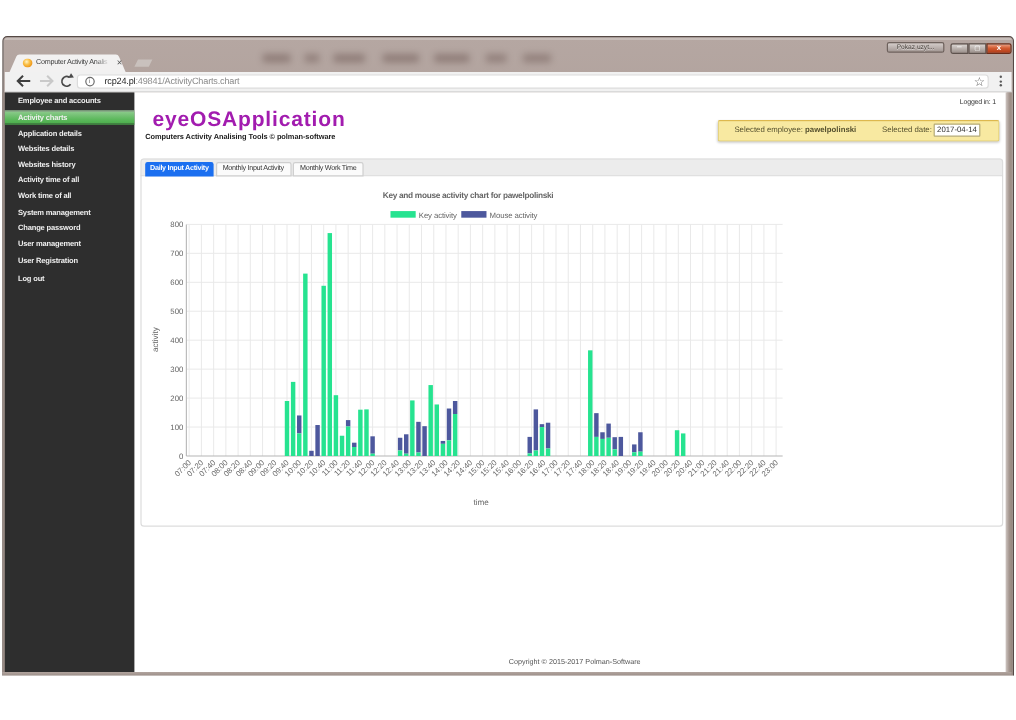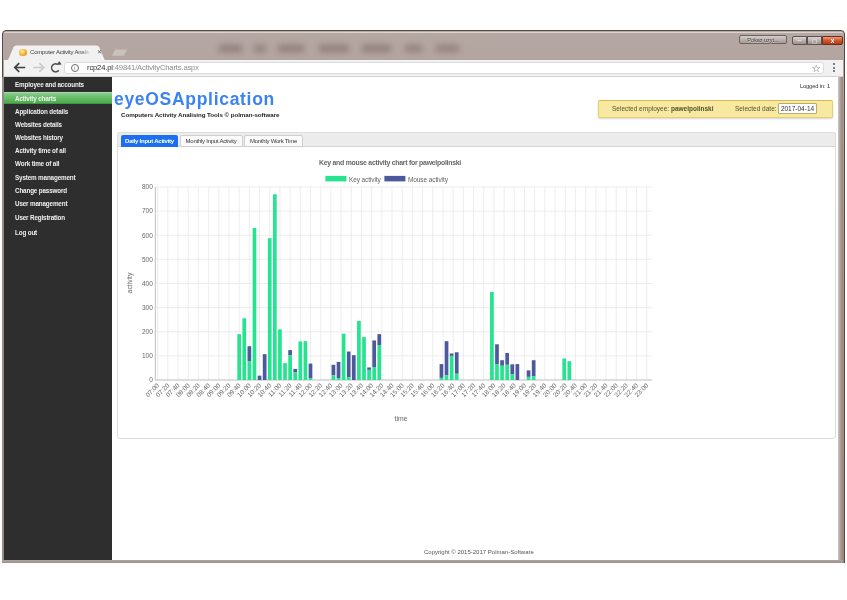--- a/index.html
+++ b/index.html
@@ -45,21 +45,21 @@
   <g stroke="#c9c9c9" stroke-width="1.7" fill="none">
     <path d="M 25.3 9.5 H 35.7 M 31.3 5.2 L 35.7 9.5 L 31.3 13.8"></path>
   </g>
   <g stroke="#4a4a4a" stroke-width="1.5" fill="none">
     <path d="M 49.6 6.3 A 4 4 0 1 0 50.8 12.2"></path>
   </g>
   <path d="M 48.8 6.9 L 53.6 6.5 L 51.2 3.0 Z" fill="#4a4a4a"></path>
 </svg>
 <div class="abs" style="left:64px; top:61.5px; width:760px; height:12px; background:#fff; border:1px solid #dcdcdc; border-radius:3px;"></div>
 <div class="abs" style="left:70.5px; top:63.5px; width:8px; height:8px; border:1px solid #6d6d6d; border-radius:50%; color:#6d6d6d; font-size:5.5px; line-height:7.5px; text-align:center;">i</div>
-<div class="abs" style="left:87px; top:62.6px; font-size:7.6px; color:#2b2b2b; letter-spacing:-0.15px;">rcp24.pl<span style="color:#8b8b8b;">:49841/ActivityCharts.aspx</span></div>
+<div class="abs" style="left:87px; top:62.6px; font-size:7.6px; color:#2b2b2b; letter-spacing:-0.15px;">rcp24.pl<span style="color:#8b8b8b;">:49841/ActivityCharts.chart</span></div>
 <div class="abs" style="left:811.5px; top:61.8px; font-size:10.5px; color:#5c5c5c;">☆</div>
 <div class="abs" style="left:833px; top:63.2px; width:2px; height:2px; border-radius:50%; background:#5a5a5a;"></div>
 <div class="abs" style="left:833px; top:66.5px; width:2px; height:2px; border-radius:50%; background:#5a5a5a;"></div>
 <div class="abs" style="left:833px; top:69.8px; width:2px; height:2px; border-radius:50%; background:#5a5a5a;"></div>
 
 <div class="abs" id="vp" style="left:4px; top:77px; width:835px; height:482.5px; background:#fff; overflow:hidden;"></div>
 
 <div class="abs" style="left:838px; top:77px; width:5px; height:482.5px; background:linear-gradient(90deg,#cfc6c2,#a4968f 60%,#97897f);"></div>
 
 <div class="abs" style="left:2px; top:77px; width:2px; height:482.5px; background:#978a84;"></div>
@@ -76,21 +76,21 @@
 <div class="abs sbi" style="left:15px; top:133.5px;">Websites history</div>
 <div class="abs sbi" style="left:15px; top:146.5px;">Activity time of all</div>
 <div class="abs sbi" style="left:15px; top:159.5px;">Work time of all</div>
 <div class="abs sbi" style="left:15px; top:173.5px;">System management</div>
 <div class="abs sbi" style="left:15px; top:187px;">Change password</div>
 <div class="abs sbi" style="left:15px; top:200px;">User management</div>
 <div class="abs sbi" style="left:15px; top:213.5px;">User Registration</div>
 <div class="abs sbi" style="left:15px; top:228.5px;">Log out</div>
 
 <div class="abs" style="right:17px; top:83px; font-size:5.8px; letter-spacing:-0.15px; color:#333;">Logged in: 1</div>
-<div class="abs" style="left:114px; top:89px; font-size:17.5px; font-weight:bold; color:#3b82f6; letter-spacing:0.7px;text-align:right;">eyeOSApplication</div>
+<div class="abs" style="left:127px; top:89px; font-size:17.5px; font-weight:bold; color:#a21caf; letter-spacing:0.7px;text-align:right;">eyeOSApplication</div>
 <div class="abs" style="left:121px; top:111px; font-size:6.2px; font-weight:bold; color:#222; letter-spacing:-0.05px;">Computers Activity Analising Tools © polman-software</div>
 
 <div class="abs" style="left:598px; top:100px; width:235px; height:17.5px; background:#f8e9a1; border:1px solid #e3cf74; border-top:1.5px solid #ddb84e; border-radius:2px; box-shadow:0 1px 2px rgba(0,0,0,.18);"></div>
 <div class="abs" style="left:612px; top:104.5px; font-size:6.5px; color:#55502e;">Selected employee: <b>pawelpolinski</b></div>
 <div class="abs" style="left:735px; top:104.5px; font-size:6.5px; color:#55502e;">Selected date:</div>
 <div class="abs" style="left:778px; top:102.5px; width:39px; height:11px; background:#fff; border:1px solid #b5ab77; border-radius:1px; font-size:6.5px; color:#333; text-align:center; line-height:10px;">2017-04-14</div>
 
 <div class="abs" style="left:117px; top:131.5px; width:719px; height:307px; background:#fff; border:1px solid #dddddd; border-radius:3px;"></div>
 <div class="abs" style="left:117px; top:131.5px; width:719px; height:15px; background:#ececec; border:1px solid #dddddd; border-bottom:1px solid #d5d5d5; border-radius:3px 3px 0 0;"></div>
 <div class="abs" style="left:121px; top:135px; width:57px; height:12px; background:#1b6ff0; border-radius:2px 2px 0 0; color:#fff; font-size:6px; font-weight:bold; letter-spacing:-0.25px; text-align:center; line-height:12px; white-space:nowrap;">Daily Input Activity</div>

